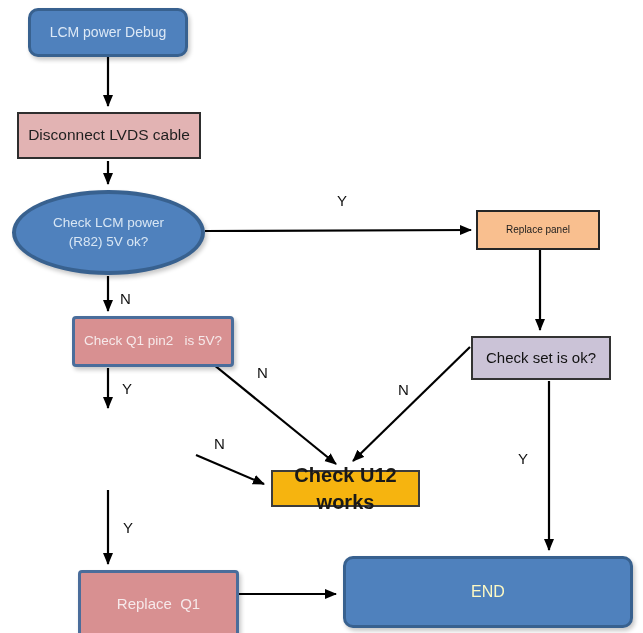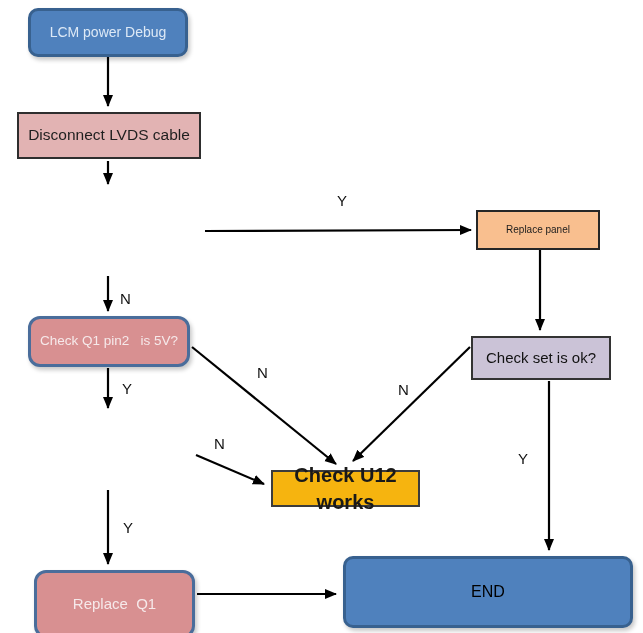--- a/index.html
+++ b/index.html
@@ -49,22 +49,23 @@
     color: #d8e6f4;
   }
   .node.pink-plain {
     background: var(--pink-light-fill, #e2b3b3);
     border: 2px solid #2e2e2e;
     color: #1f1f1f;
   }
   .node.salmon-round {
     background: var(--salmon-fill, #d89091);
     border: 3px solid var(--salmon-border, #4a6d9b);
-    border-radius: 12px;
+    border-radius: 4px;
     color: #f6e9ea;
+    margin-left: 44px;
   }
   .node.orange-plain {
     background: var(--orange-fill, #f9bf8f);
     border: 2px solid #262626;
     color: #1c1c1c;
   }
   .node.lavender-plain {
     background: var(--lavender-fill, #cbc3d7);
     border: 2px solid #333333;
     color: #121212;
@@ -78,21 +79,21 @@
 
   #node-start        { left: 28px;  top: 8px;   width: 160px; height: 49px; font-size: 14px; }
   #node-disconnect   { left: 17px;  top: 112px; width: 184px; height: 47px; font-size: 15.5px; }
   #node-check-lcm    { left: 12px;  top: 190px; width: 193px; height: 85px; font-size: 13.5px; }
   #node-replace-panel{ left: 476px; top: 210px; width: 124px; height: 40px; font-size: 10px; }
   #node-check-q1     { left: 28px;  top: 316px; width: 162px; height: 51px; font-size: 13.5px; }
   #node-check-set    { left: 471px; top: 336px; width: 140px; height: 44px; font-size: 15px; }
   #node-check-q2     { left: 26px;  top: 413px; width: 164px; height: 76px; font-size: 13.5px; }
   #node-check-u12    { left: 271px; top: 470px; width: 149px; height: 37px; font-size: 20px; }
   #node-replace-q1   { left: 34px;  top: 570px; width: 161px; height: 68px; font-size: 15px; }
-  #node-end          { left: 343px; top: 556px; width: 290px; height: 72px; font-size: 16px; color:#000000; }
+  #node-end          { left: 343px; top: 556px; width: 290px; height: 72px; font-size: 16px; color:#fef9c3; }
 
   .edge-label {
     position: absolute;
     z-index: 2;
     font-size: 15px;
     color: #111111;
   }
   #lbl-lcm-yes { left: 337px; top: 192px; }
   #lbl-lcm-no  { left: 120px; top: 290px; }
   #lbl-q1-yes  { left: 122px; top: 380px; }
@@ -126,20 +127,24 @@
       <line x1="197" y1="594" x2="336" y2="594" marker-end="url(#ah)"></line>
       <line x1="540" y1="250" x2="540" y2="330" marker-end="url(#ah)"></line>
       <line x1="549" y1="381" x2="549" y2="550" marker-end="url(#ah)"></line>
     </g>
   </svg>
 
   <div class="node blue-round shadow" id="node-start">LCM power Debug</div>
 
   <div class="node pink-plain" id="node-disconnect">Disconnect LVDS cable</div>
 
+  <div class="node ellipse shadow" id="node-check-lcm">
+    <div>Check LCM power</div>
+    <div>(R82) 5V ok?</div>
+  </div>
 
   <div class="node orange-plain" id="node-replace-panel">Replace panel</div>
 
   <div class="node salmon-round shadow" id="node-check-q1">Check Q1 pin2   is 5V?</div>
 
   <div class="node lavender-plain" id="node-check-set">Check set is ok?</div>
 
 
   <div class="node gold-plain" id="node-check-u12">Check U12 works</div>
 

